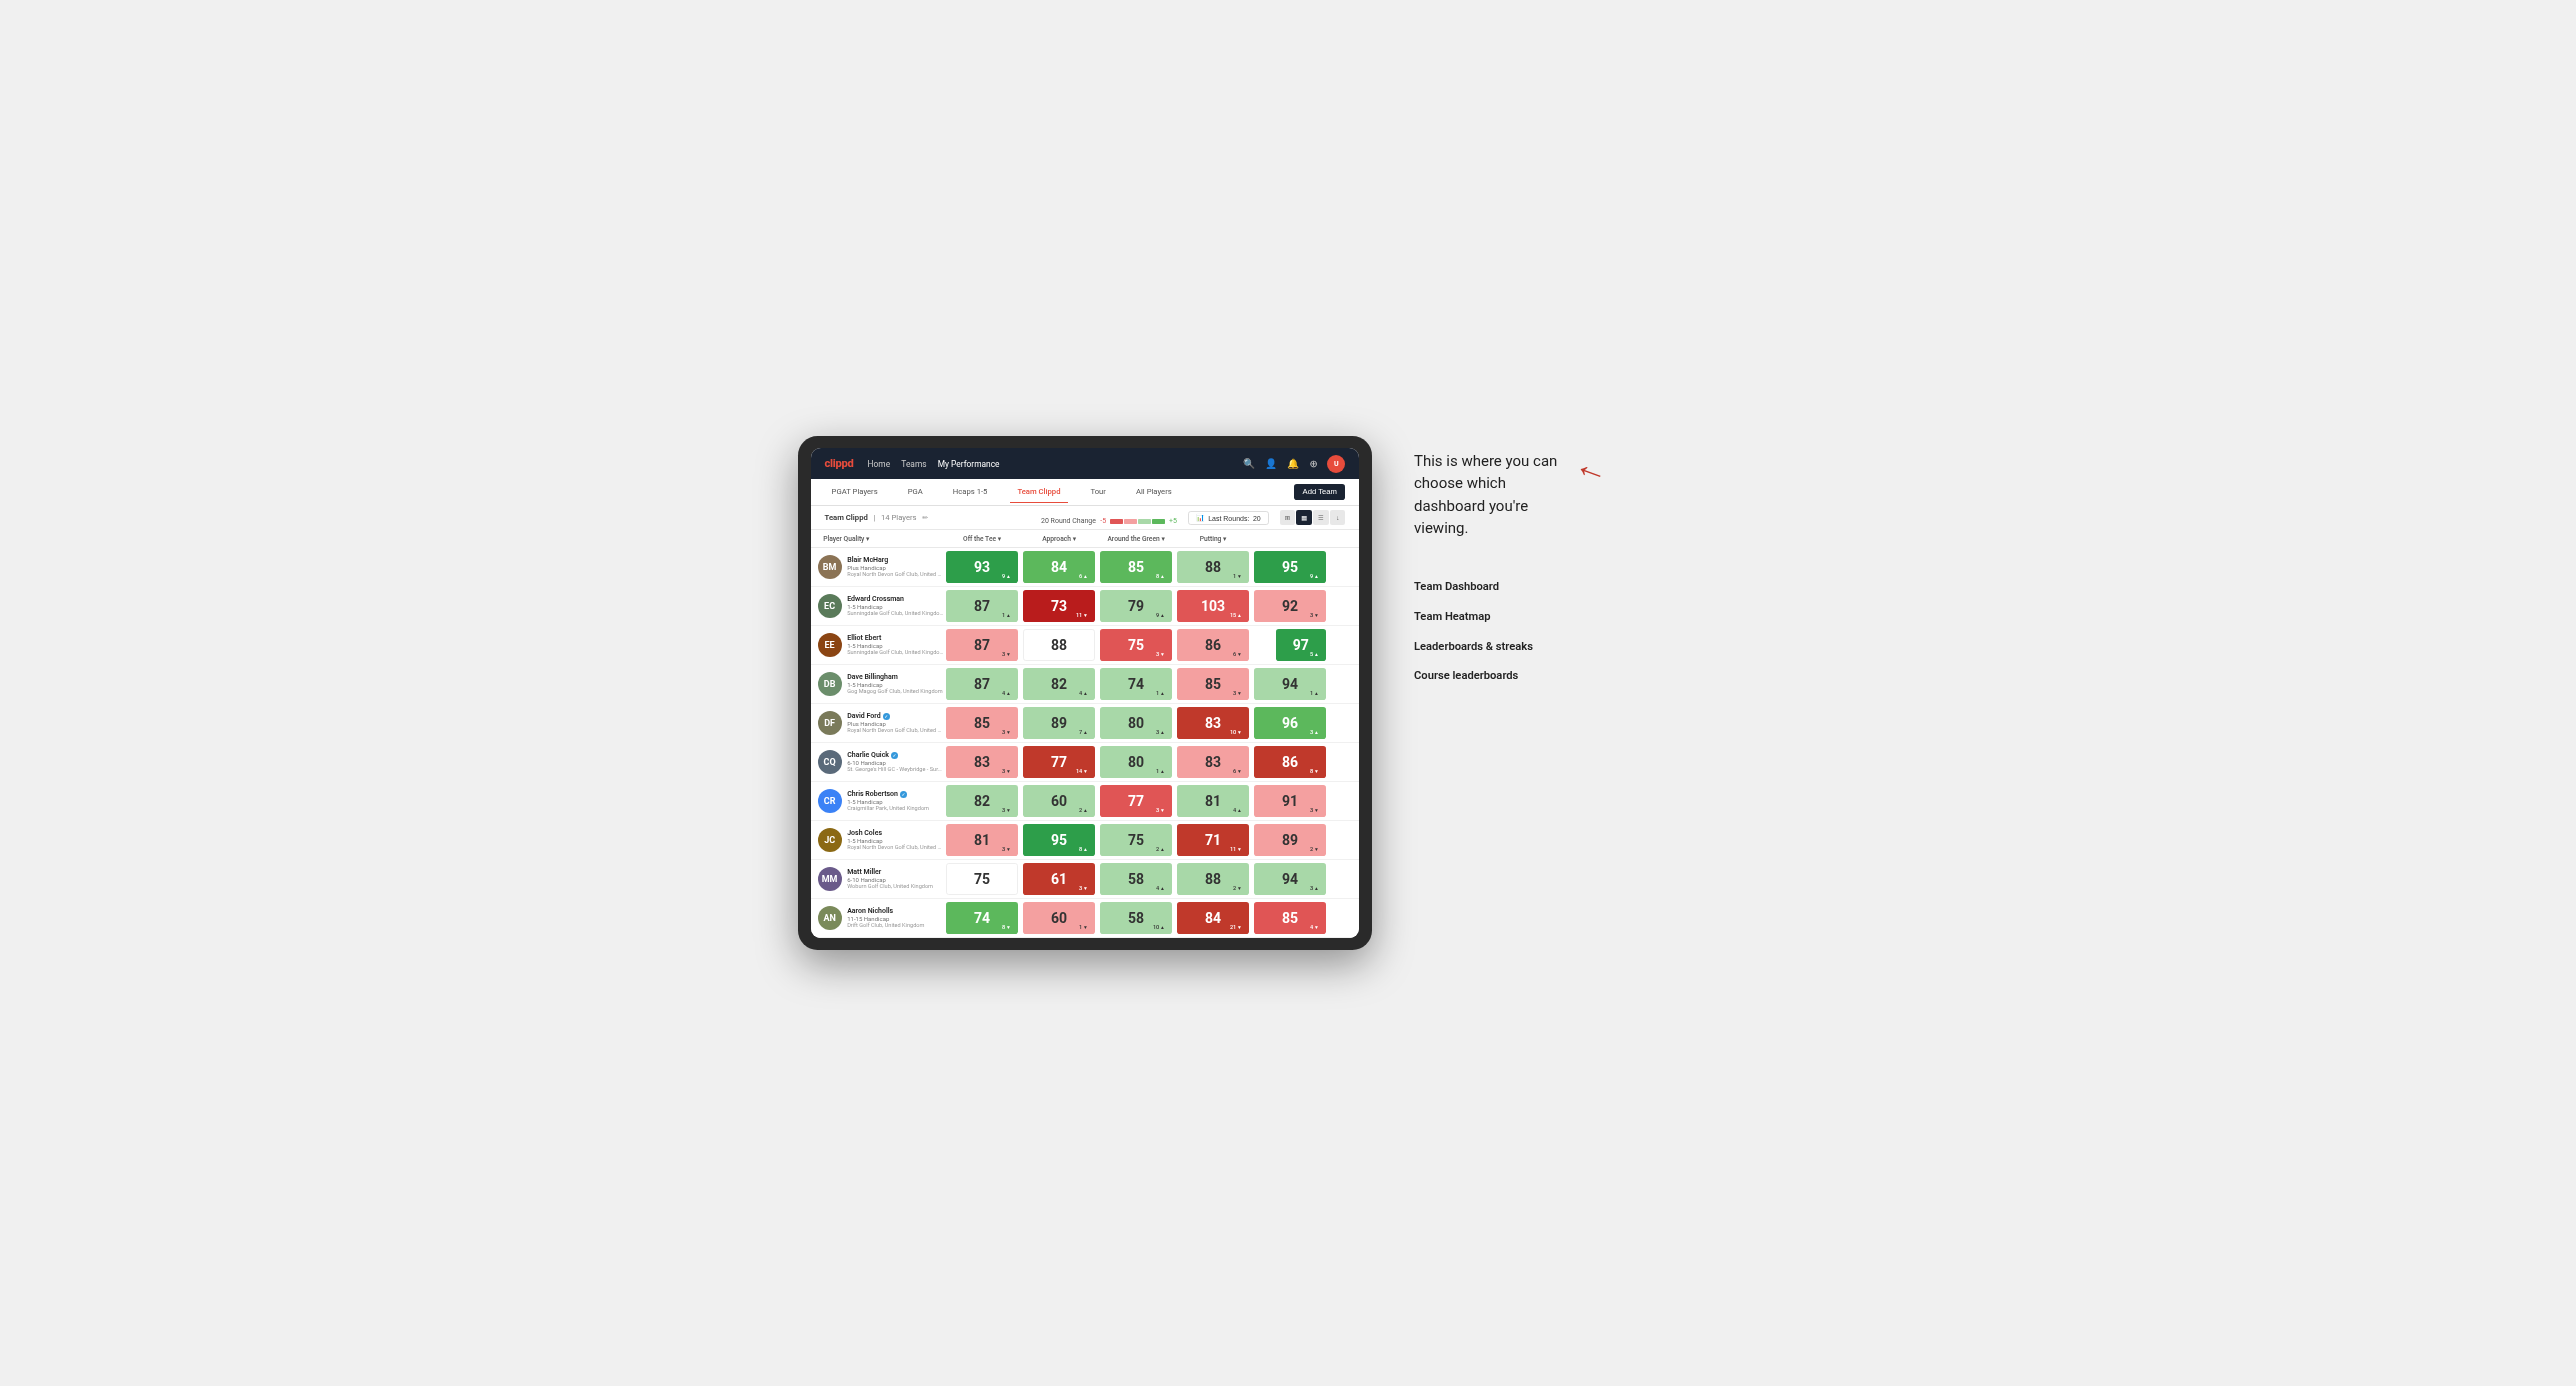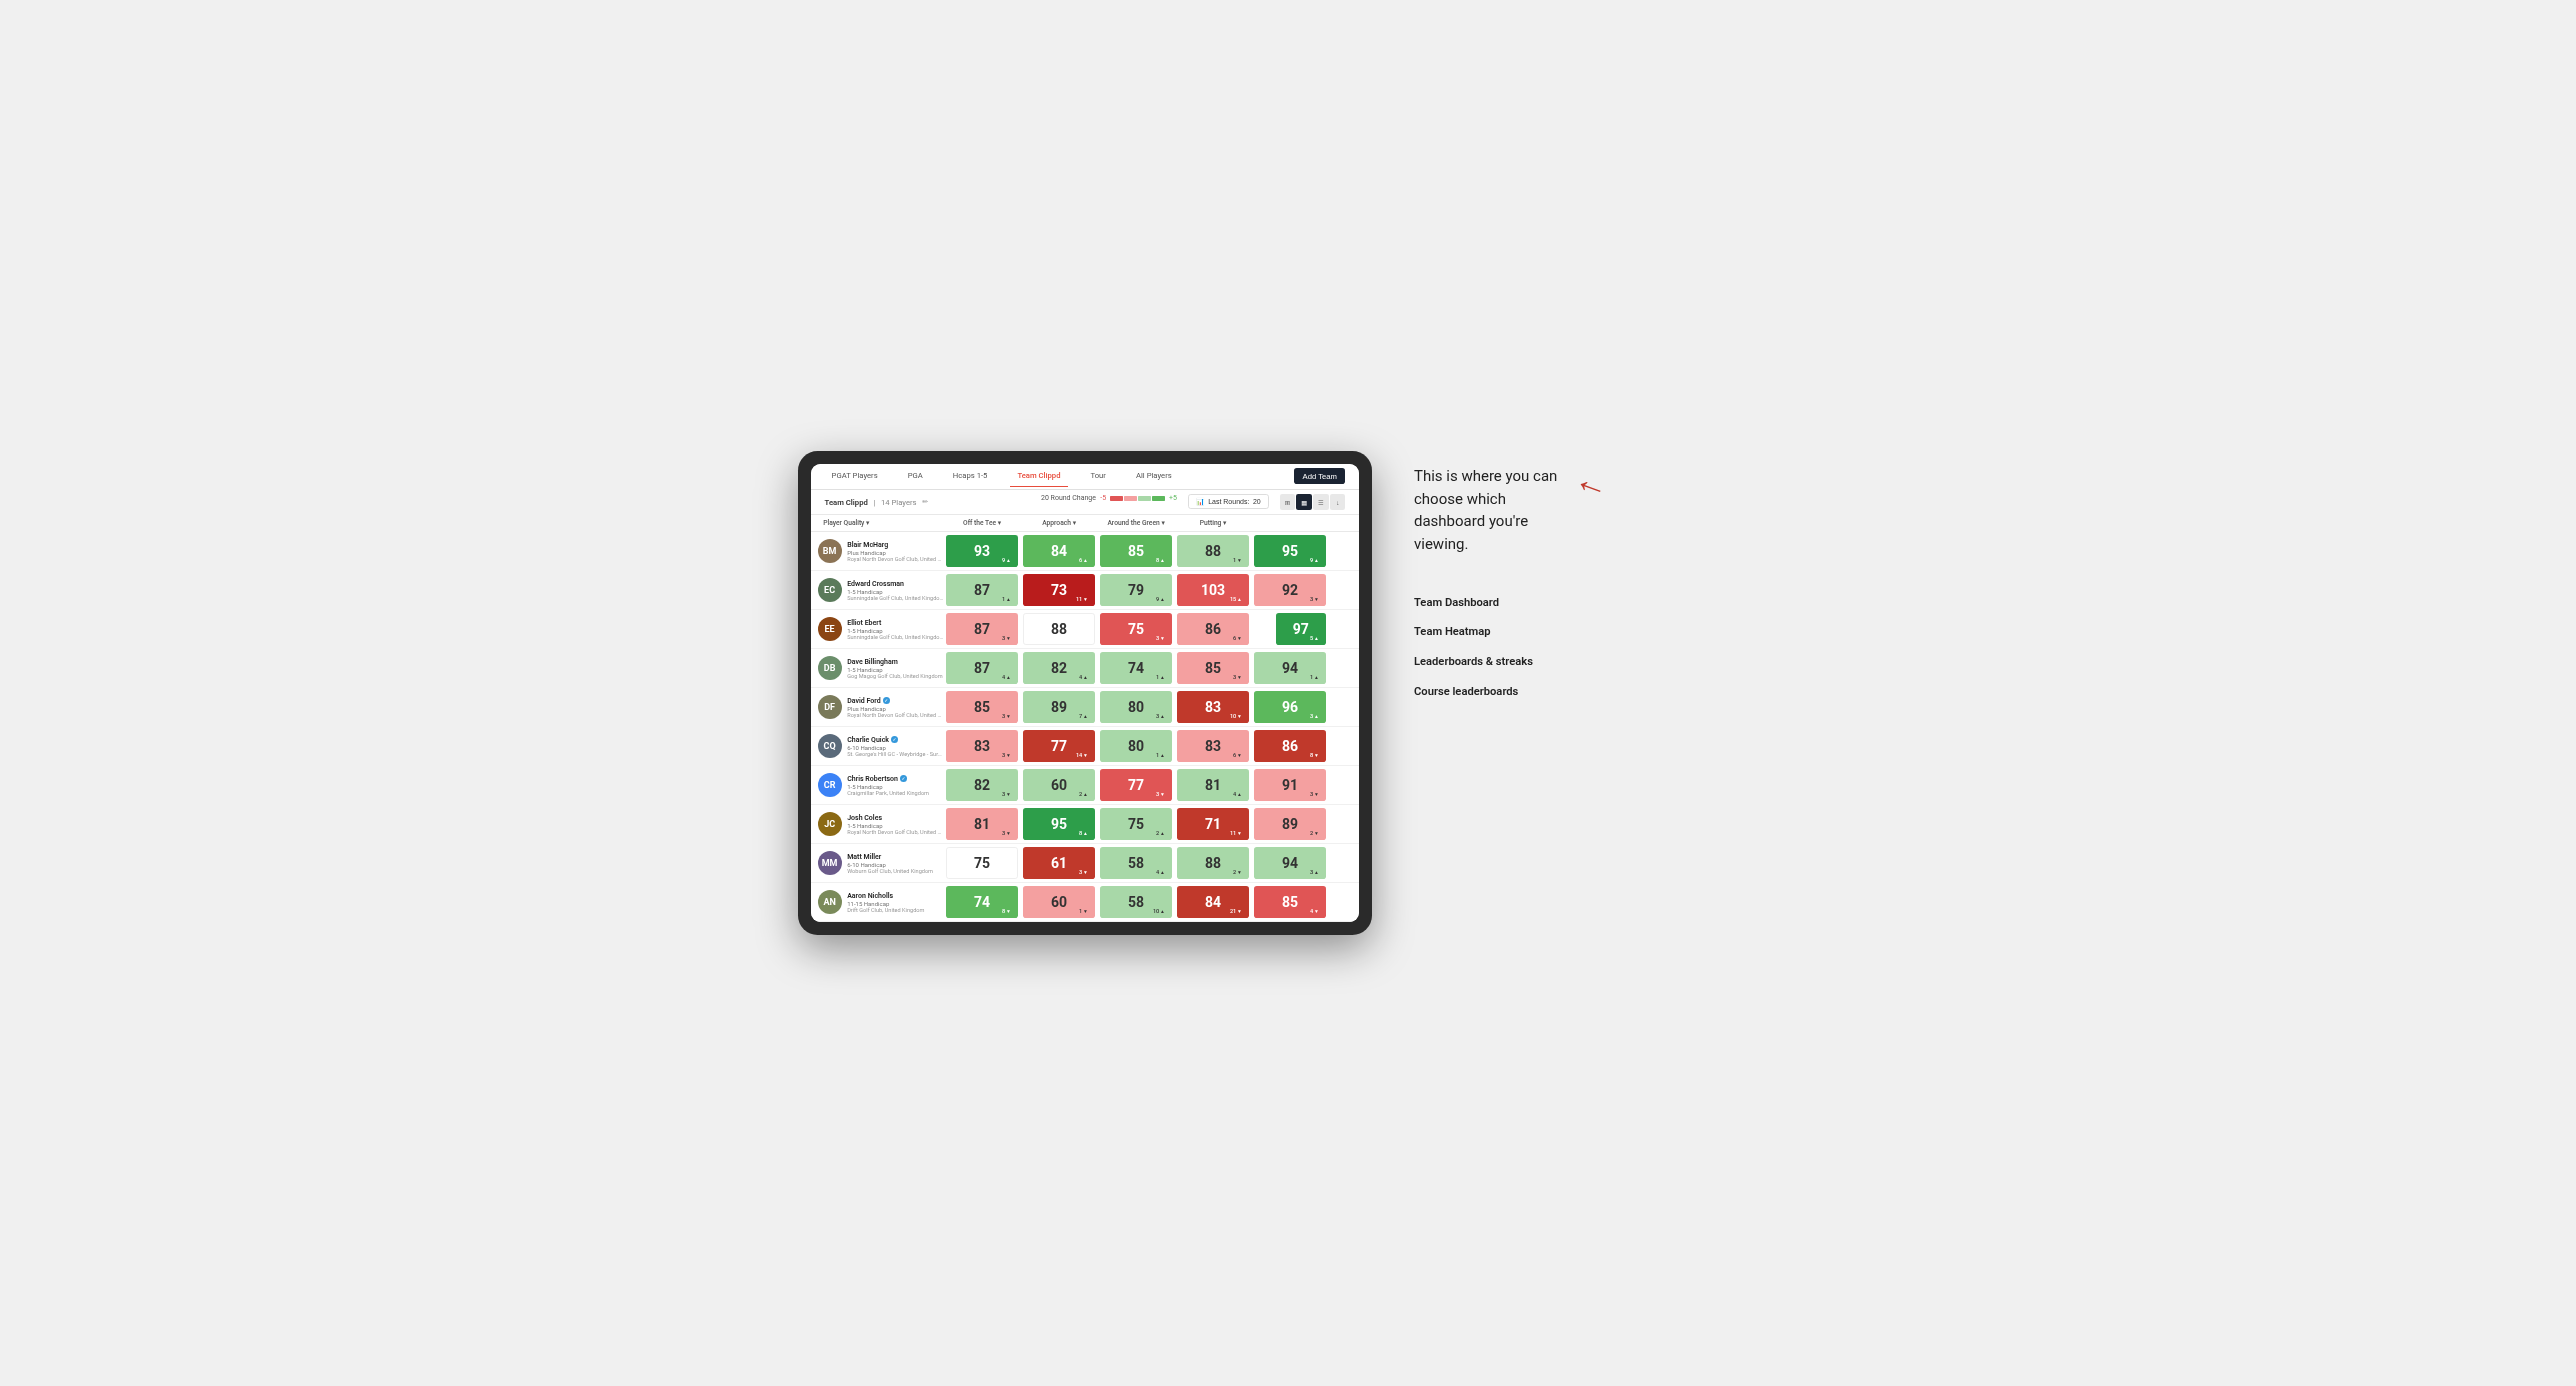--- a/index.html
+++ b/index.html
@@ -159,21 +159,21 @@
 
     .edit-icon {
       color: #888;
       font-size: 7px;
       cursor: pointer;
     }
 
     .team-info-right {
       margin-left: auto;
       display: flex;
-      align-items: flex-start;
+      align-items: flex-end;
       gap: 11px;
     }
 
     .round-change {
       display: flex;
       align-items: center;
       gap: 4.2px;
       font-size: 7px;
       color: #555;
     }
@@ -392,20 +392,35 @@
     }
   </style>
 </head>
 <body>
 
 <div class="outer-container">
 
   <div class="tablet">
     <div class="tablet-screen">
 
+      <div class="top-nav">
+        <span class="logo">clippd</span>
+        <div class="nav-links">
+          <span class="nav-link">Home</span>
+          <span class="nav-link">Teams</span>
+          <span class="nav-link active">My Performance</span>
+        </div>
+        <div class="nav-right">
+          <span class="nav-icon">🔍</span>
+          <span class="nav-icon">👤</span>
+          <span class="nav-icon">🔔</span>
+          <span class="nav-icon">⊕</span>
+          <div class="avatar-circle">U</div>
+        </div>
+      </div>
 
       <div class="sub-nav">
         <span class="sub-nav-link">PGAT Players</span>
         <span class="sub-nav-link">PGA</span>
         <span class="sub-nav-link">Hcaps 1-5</span>
         <span class="sub-nav-link active">Team Clippd</span>
         <span class="sub-nav-link">Tour</span>
         <span class="sub-nav-link">All Players</span>
         <div class="sub-nav-spacer"></div>
         <button class="add-team-btn">Add Team</button>

